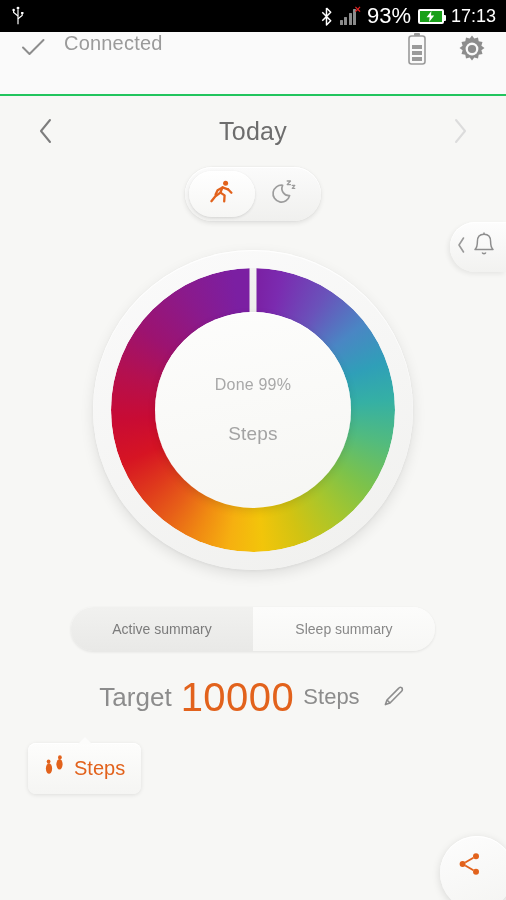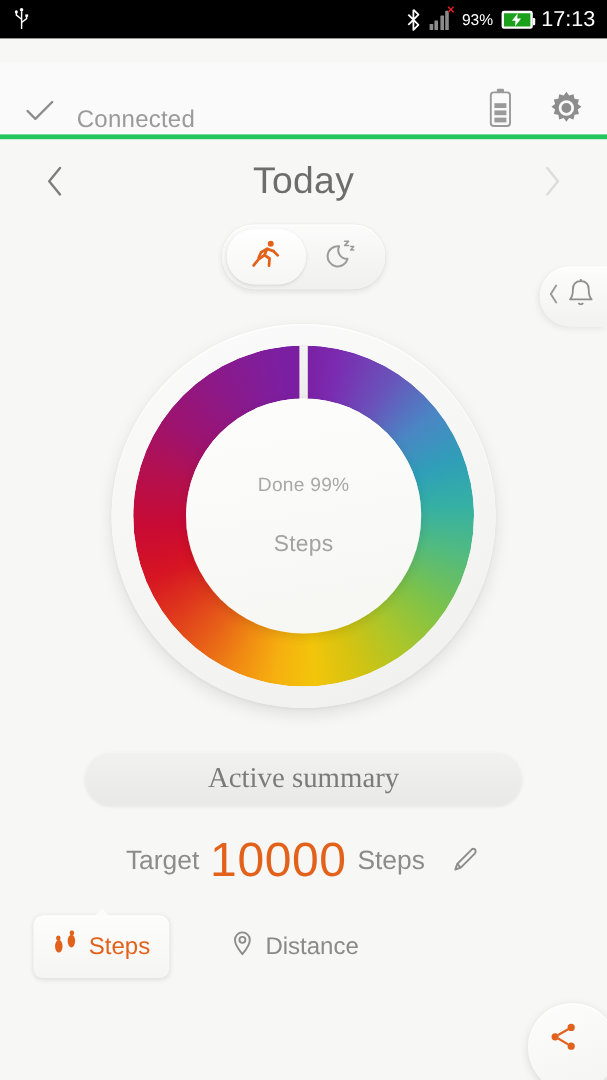--- a/index.html
+++ b/index.html
@@ -18,40 +18,40 @@
     font-size:17px; position:relative;
   }
   .sb-left{ display:flex; align-items:center; gap:8px; }
   .sb-right{ margin-left:auto; display:flex; align-items:center; gap:7px; }
   .usb-ico{ width:16px; height:20px; display:block; }
   .bt-ico{ width:13px; height:19px; display:block; }
   .signal-wrap{ position:relative; width:20px; height:18px; display:flex; align-items:flex-end; gap:1.5px; }
   .bar{ width:3px; background:#8b8b8b; border-radius:0.5px; }
   .bar.b1{height:5px;} .bar.b2{height:8px;} .bar.b3{height:12px;} .bar.b4{height:16px;}
   .sig-x{ position:absolute; top:-3px; right:-1px; color:#e02020; font-size:11px; line-height:1; font-weight:bold;}
-  .pct{ font-size:13px; letter-spacing:0; }
+  .pct{ font-size:22px; letter-spacing:0; }
   .batt{ width:26px; height:15px; border:2px solid #fff; border-radius:2px; background:#1aa01a; position:relative; display:flex; align-items:center; justify-content:center;}
   .batt:after{ content:''; position:absolute; right:-4px; top:4px; width:2px; height:6px; background:#fff; border-radius:0 1px 1px 0;}
   .bolt{ width:9px; height:11px; display:block; }
   .clock{ font-size:18px; }
 
   
   .app-bar{
-    height:64px; background:#fafafa; display:flex; align-items:flex-end;
-    padding:0 18px; border-bottom:4px solid #22c55e; position:relative;margin-top:20px;
+    height:64px; background:#fafafa; display:flex; align-items:flex-start;
+    padding:0 18px; border-bottom:2px solid #22c55e; position:relative;
   }
   .check-ico{ width:30px; height:30px; margin-right:16px; }
   .conn-text{ font-size:20px; color:#9a9a9a; letter-spacing:.2px; }
   .appbar-actions{ margin-left:auto; display:flex; align-items:center; gap:28px; }
   .dev-batt{ width:22px; height:34px; }
   .gear{ width:32px; height:32px; }
 
   
   .date-nav{ height:60px; display:flex; align-items:center; justify-content:center; position:relative; margin-top:5px;}
-  .date-title{ font-size:31px; color:#6d6d6d; font-weight:400; letter-spacing:.3px;}
+  .date-title{ font-size:25px; color:#6d6d6d; font-weight:400; letter-spacing:.3px;}
   .chev{ position:absolute; width:40px; height:40px; display:flex; align-items:center; justify-content:center;}
   .chev.left{ left:26px; }
   .chev.right{ right:26px; }
 
   
   .mode-toggle-wrap{ display:flex; justify-content:center; margin-top:6px; }
   .mode-toggle{
     width:136px; height:54px; border-radius:27px;
     background:linear-gradient(180deg,#fbfbfb 0%,#f0f0ee 100%);
     box-shadow:0 2px 5px rgba(0,0,0,.10), 0 0 0 1px rgba(0,0,0,.015), inset 0 1px 0 #fff;
@@ -114,27 +114,27 @@
   .step-count{ font-size:47px; color:#e2621c; font-weight:400; line-height:1; letter-spacing:.5px;}
   .steps-label{ font-size:19px; color:#a3a3a3; margin-top:11px; letter-spacing:.2px;}
 
   
   .seg-wrap{ display:flex; justify-content:center; margin-top:22px; }
   .segmented{
     width:364px; height:44px; border-radius:22px; display:flex; overflow:hidden;
     background:#f6f6f4;
     box-shadow:0 1px 3px rgba(0,0,0,.09), inset 0 1px 0 rgba(255,255,255,.9);
   }
-  .seg{ flex:1; display:flex; align-items:center; justify-content:center; font-size:24px; color:#828282;font-family:Liberation Serif, serif; }
+  .seg{ flex:1; display:flex; align-items:center; justify-content:center; font-size:14px; color:#828282; }
   .seg.active{ background:linear-gradient(180deg,#f1f1ef 0%,#e9e9e7 100%); color:#7b7b7b; }
   .seg.inactive{ background:linear-gradient(180deg,#fcfcfb 0%,#f7f7f5 100%); color:#888888; }
 
   
   .target-row{ display:flex; align-items:center; justify-content:center; gap:9px; margin-top:26px;}
-  .target-word{ font-size:22px; color:#8c8c8c; }
+  .target-word{ font-size:26px; color:#8c8c8c; }
   .target-val{ font-size:40px; color:#e2621c; line-height:1; letter-spacing:.5px;}
   .target-unit{ font-size:22px; color:#8c8c8c; }
   .pencil{ width:28px; height:28px; margin-left:10px; }
 
   
   .metric-tabs{ display:flex; align-items:center; margin-top:26px; padding:0 42px; gap:48px;}
   .metric{ display:flex; align-items:center; gap:8px; font-size:20px; color:#8a8a8a; padding:10px 2px; position:relative;}
   .metric.selected{
     background:linear-gradient(180deg,#fdfdfc 0%,#f5f5f3 100%);
     color:#e2621c; border-radius:8px; padding:11px 16px; margin-left:-14px;
@@ -283,20 +283,21 @@
     <div class="ring-inner">
       <div class="done-label">Done 99%</div>
       <div class="steps-label">Steps</div>
     </div>
   </div>
 </div>
 
 <div class="seg-wrap">
   <div class="segmented">
     <div class="seg active">Active summary</div>
+    <div class="seg inactive">Sleep summary</div>
   </div>
 </div>
 
 <div class="target-row">
   <span class="target-word">Target</span>
   <span class="target-val">10000</span>
   <span class="target-unit">Steps</span>
   <span class="pencil">
     <svg width="28" height="28" viewBox="0 0 28 28" fill="none" stroke="#8d8d8d" stroke-width="1.6" stroke-linejoin="round">
       <path d="M22.6 4.6 a2.6 2.6 0 0 1 0 3.7 L11 20 L6.4 21.6 L8 17 L19.6 5.4 a2.3 2.3 0 0 1 3 -0.8 Z"></path>
@@ -310,29 +311,20 @@
     <span>
       <svg width="22" height="24" viewBox="0 0 22 24" fill="#e2621c">
         <ellipse cx="5" cy="14.5" rx="3.1" ry="5.3"></ellipse>
         <ellipse cx="4.6" cy="7.6" rx="1.9" ry="2.1"></ellipse>
         <ellipse cx="15.5" cy="10.2" rx="3.1" ry="5.3"></ellipse>
         <ellipse cx="15.9" cy="3.4" rx="1.9" ry="2.1"></ellipse>
       </svg>
     </span>
     <span>Steps</span>
   </div>
-  <div class="metric">
-    <span>
-      <svg width="22" height="24" viewBox="0 0 22 24" fill="none" stroke="#8d8d8d" stroke-width="1.6" stroke-linejoin="round">
-        <path d="M11 3 a6.2 6.2 0 0 1 6.2 6.2 C17.2 13.8 11 21.2 11 21.2 S4.8 13.8 4.8 9.2 A6.2 6.2 0 0 1 11 3 Z"></path>
-        <circle cx="11" cy="9.2" r="2.5"></circle>
-      </svg>
-    </span>
-    <span>Distance</span>
-  </div>
 </div>
 
 <div class="fab">
   <span class="fab-inner">
     <svg width="26" height="26" viewBox="0 0 26 26" fill="none" stroke="#e2621c" stroke-width="1.9">
       <circle cx="19" cy="5.2" r="3" fill="#e2621c" stroke="none"></circle>
       <circle cx="19" cy="20.8" r="3" fill="#e2621c" stroke="none"></circle>
       <circle cx="5.6" cy="13" r="3" fill="#e2621c" stroke="none"></circle>
       <line x1="8.2" y1="11.5" x2="16.4" y2="6.7"></line>
       <line x1="8.2" y1="14.5" x2="16.4" y2="19.3"></line>

